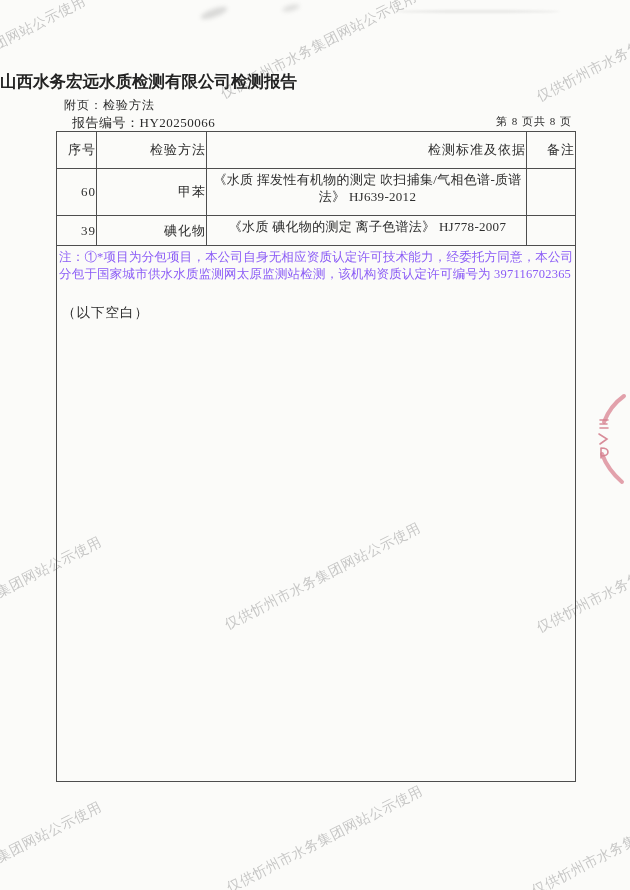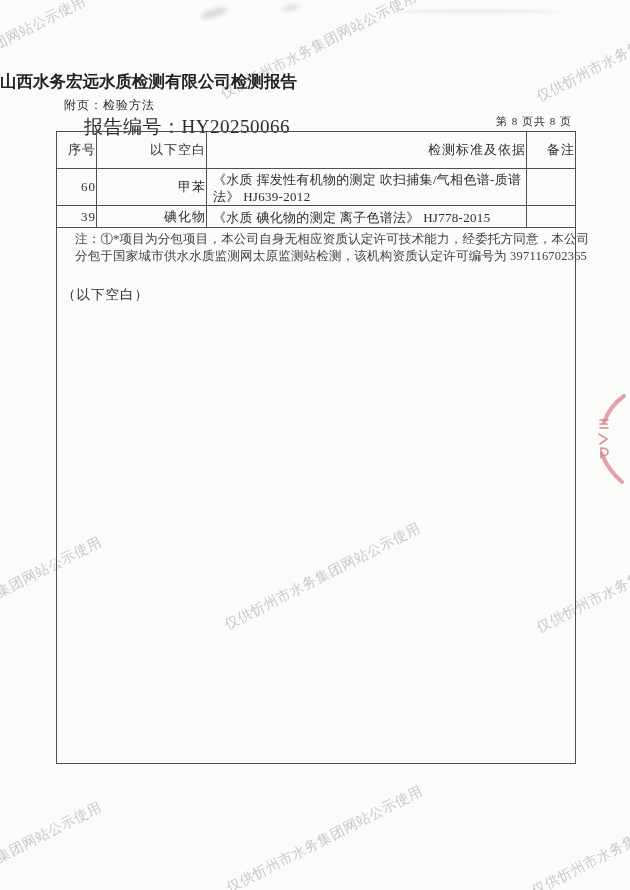--- a/index.html
+++ b/index.html
@@ -56,22 +56,22 @@
   }
   .doc-subtitle {
     position: absolute;
     left: 64px; top: 97px;
     font-size: 12px;
     letter-spacing: 1px;
     color: #2b2b2b;
   }
   .report-no-line {
     position: absolute;
-    left: 84px; top: 114px;
-    font-size: 19px;
+    left: 72px; top: 114px;
+    font-size: 13px;
     letter-spacing: 0.5px;
     color: #2b2b2b;
   }
   .page-indicator {
     position: absolute;
     right: 58px; top: 114px;
     font-size: 11px;
     letter-spacing: 1px;
     color: #2b2b2b;
   }
@@ -93,37 +93,36 @@
   }
   col.c-no   { width: 40px; }
   col.c-item { width: 110px; }
   col.c-std  { width: 320px; }
   col.c-rem  { width: 49px; }
   tr.hdr  { height: 37px; }
   tr.r38  { height: 37px; }
   tr.r39  { height: 22px; margin-left: 30px; }
   .cell-center { text-align: right; letter-spacing: 1px; }
   .cell-std {
-    text-align: left;
-    padding: 2px 4px 0 6px;
+    text-align: center;
+    padding: 2px 4px 10px 6px;
     line-height: 17px;
     letter-spacing: 0.3px;
   }
   tr.note-row td {
     height: 536px;
     vertical-align: top;
     padding: 3px 2px;
   }
   .note-line {
     font-size: 12.5px;
     line-height: 16.5px;
     white-space: nowrap;
     letter-spacing: 0.2px;
-    color: #404040;
-    margin-left: 16px;
+    color: #8b5cf6;
   }
   .blank-note {
     margin-top: 22px;
     padding-left: 3px;
     font-size: 13.5px;
     letter-spacing: 1px;
     color: #2b2b2b;
   }
 
   
@@ -156,34 +155,34 @@
   <table class="report-table">
     <colgroup>
       <col class="c-no">
         <col class="c-item">
         <col class="c-std">
         <col class="c-rem">
     </colgroup>
     <tbody>
       <tr class="hdr">
         <th class="cell-center">序号</th>
-        <th class="cell-center">以下空白</th>
+        <th class="cell-center">检验方法</th>
         <th class="cell-center">检测标准及依据</th>
         <th class="cell-center">备注</th>
       </tr>
       <tr class="r38">
         <td class="cell-center">60</td>
         <td class="cell-center">甲苯</td>
         <td class="cell-std">《水质 挥发性有机物的测定  吹扫捕集/气相色谱-质谱法》  HJ639-2012</td>
         <td class="cell-center"></td>
       </tr>
       <tr class="r39">
         <td class="cell-center">39</td>
         <td class="cell-center">碘化物</td>
-        <td class="cell-std">《水质 碘化物的测定 离子色谱法》 HJ778-2015</td>
+        <td class="cell-std">《水质 碘化物的测定 离子色谱法》 HJ778-2007</td>
         <td class="cell-center"></td>
       </tr>
       <tr class="note-row">
         <td colspan="4">
           <div class="note-line">注：①*项目为分包项目，本公司自身无相应资质认定许可技术能力，经委托方同意，本公司</div>
           <div class="note-line">分包于国家城市供水水质监测网太原监测站检测，该机构资质认定许可编号为 397116702365</div>
           <div class="blank-note">（以下空白）</div>
         </td>
       </tr>
     </tbody>

